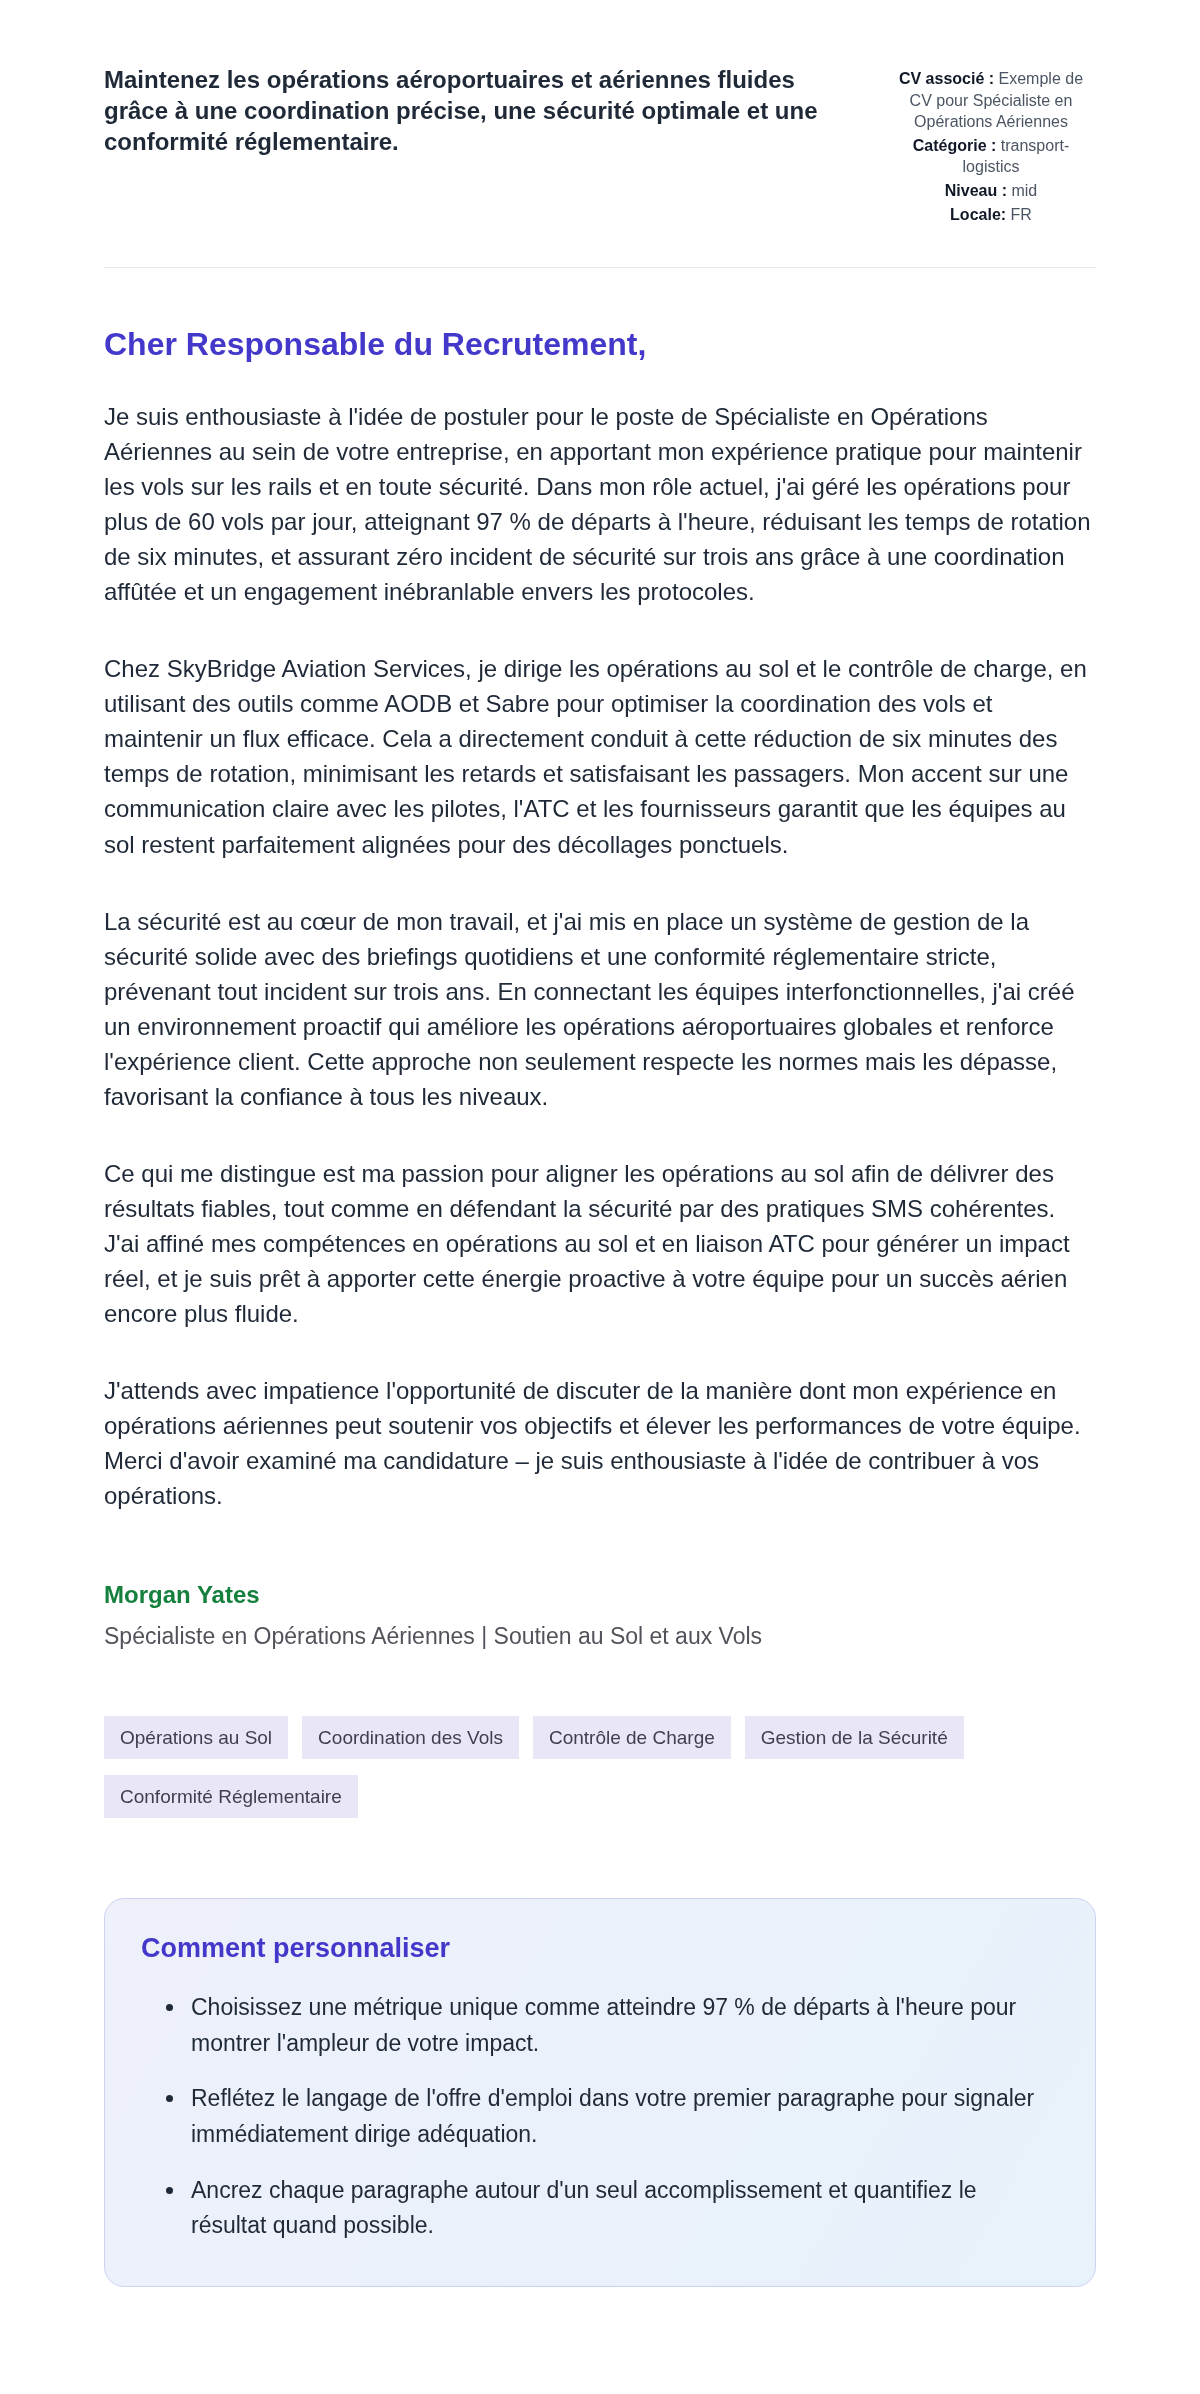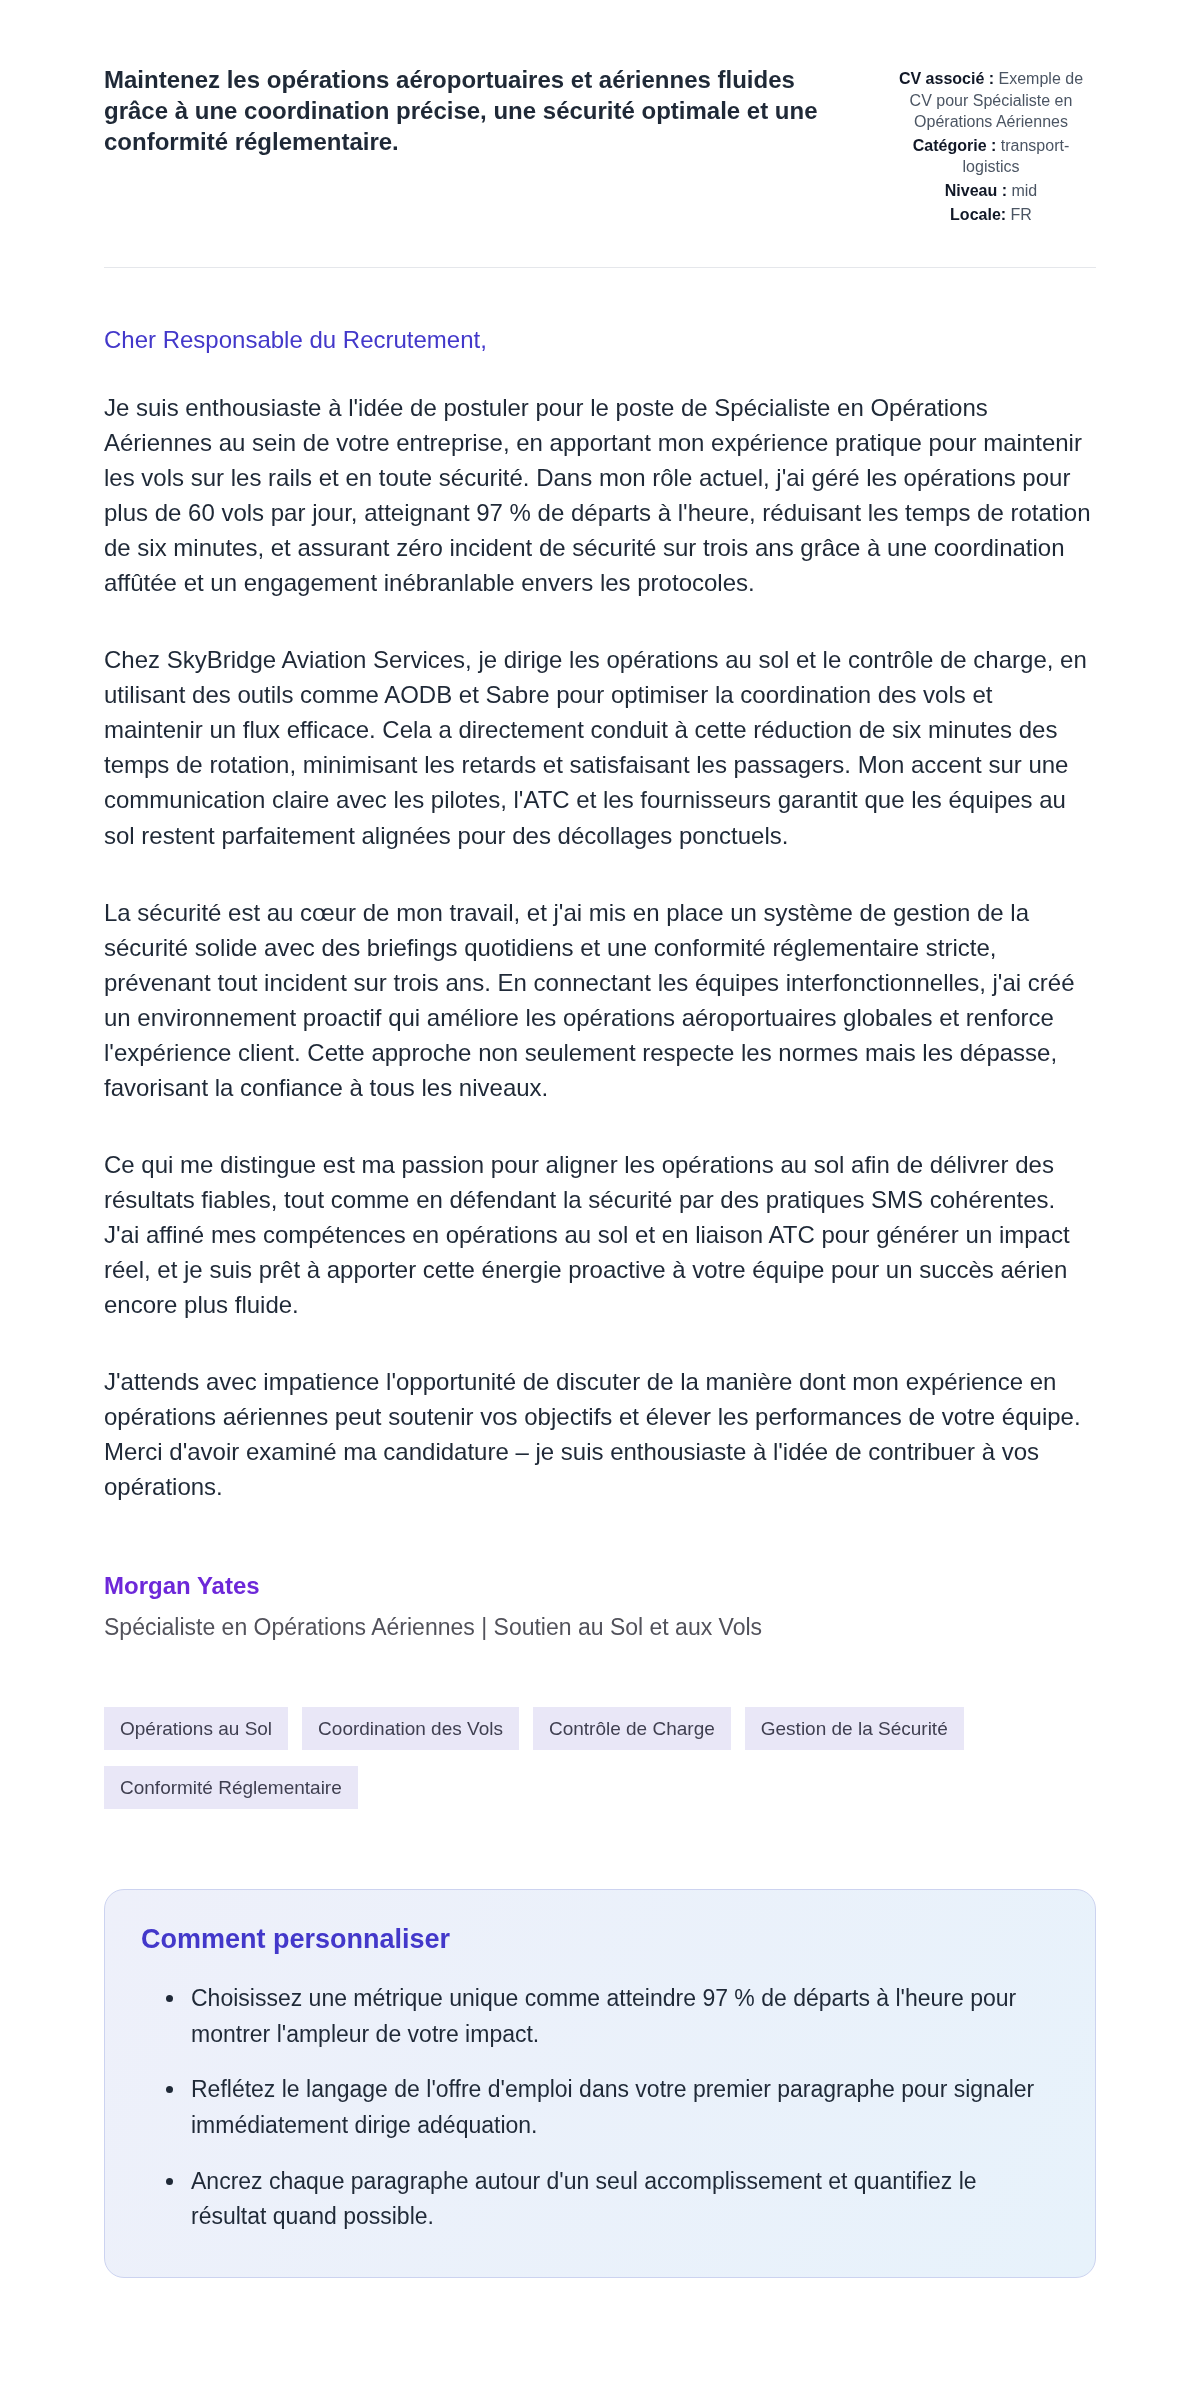--- a/index.html
+++ b/index.html
@@ -53,35 +53,35 @@
 
   .divider {
     border: none;
     border-top: 1px solid #e5e7eb;
     margin: 40px 0 0 0;
   }
 
   
   .greeting {
     margin: 58px 0 36px 0;
-    font-size: 24px;
-    font-weight: 400;
+    font-size: 32px;
+    font-weight: 700;
     color: var(--accent, #4338ca);
   }
   .para {
     margin: 0 0 42px 0;
     font-size: 24px;
     line-height: 1.46;
     color: #1f2937;
   }
   .sig-name {
     margin: 68px 0 14px 0;
     font-size: 24px;
     font-weight: 700;
-    color: #6d28d9;
+    color: #15803d;
   }
   .sig-title {
     margin: 0;
     font-size: 23px;
     color: #52525b;
   }
 
   
   .tags {
     margin-top: 66px;

